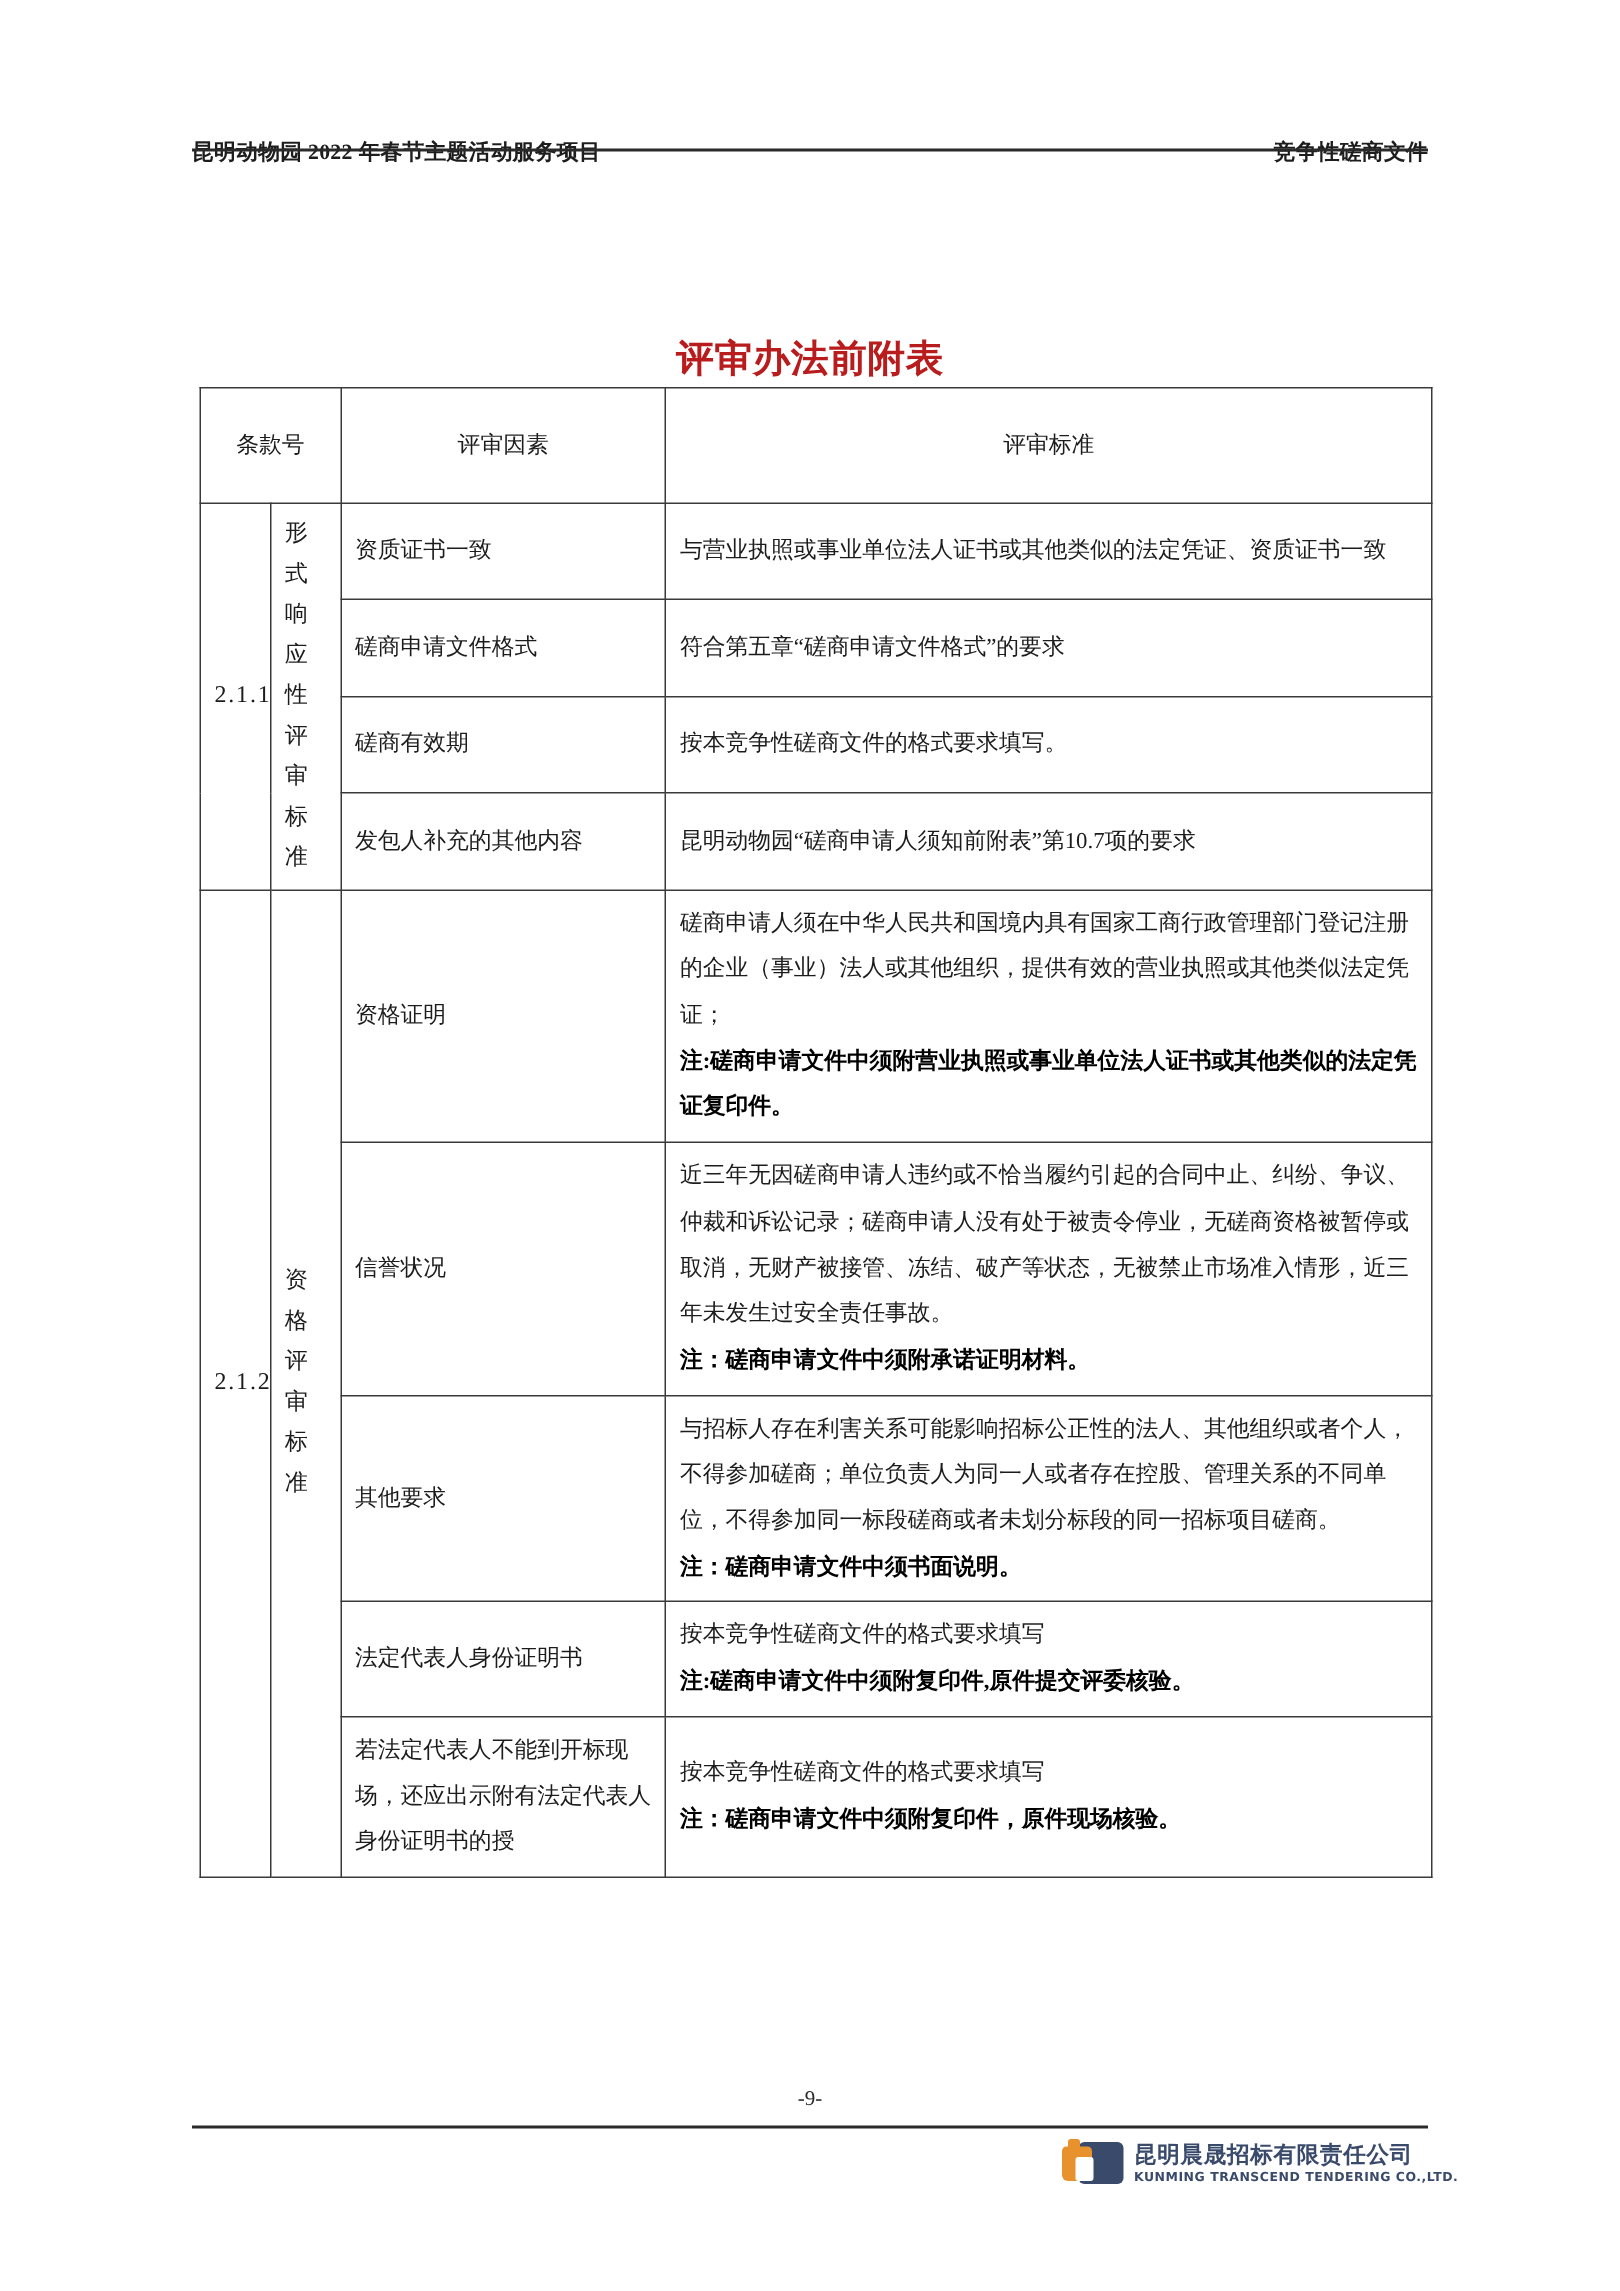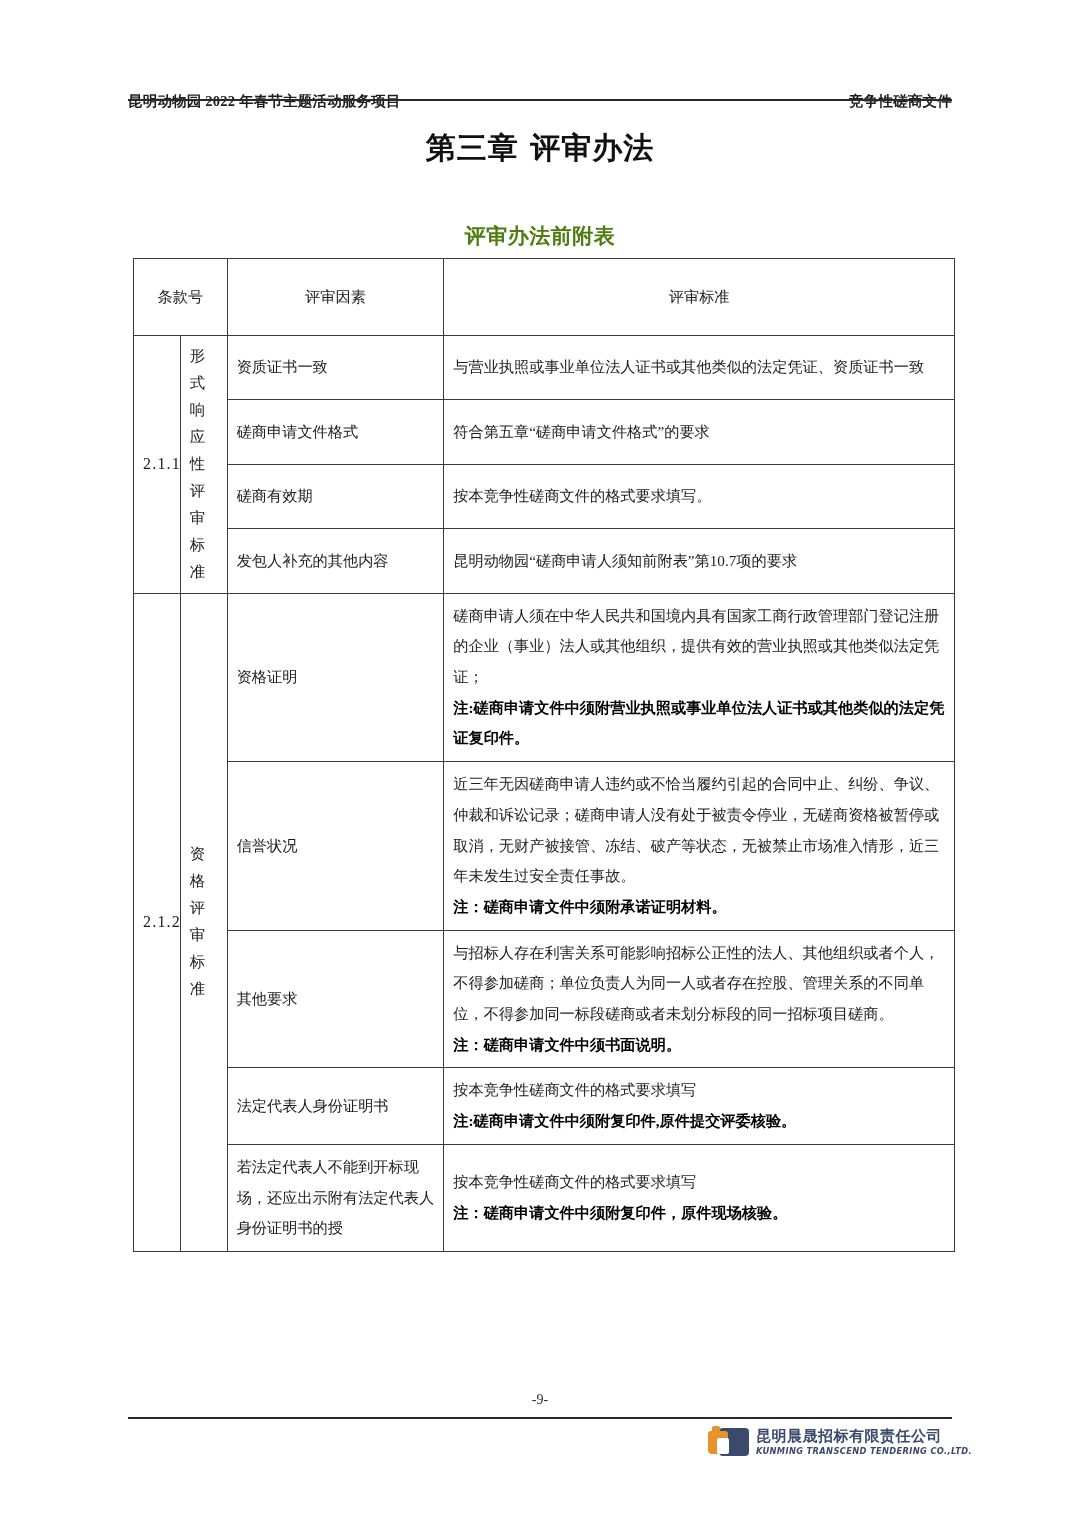--- a/index.html
+++ b/index.html
@@ -63,24 +63,24 @@
     letter-spacing: 1px;
     color: #111;
   }
   .table-title {
     position: absolute;
     left: 0;
     top: 222px;
     width: 1080px;
     text-align: center;
     font-family: "DejaVu Sans", "Liberation Sans", sans-serif;
-    font-size: 21px;
+    font-size: 25px;
     font-weight: bold;
     letter-spacing: .5px;
-    color: #4d7c0f;
+    color: #b91c1c;
   }
 
   
   .tbl-wrap {
     position: absolute;
     left: 133px;
     top: 258px;
     width: 822px;
   }
   table.grid {
@@ -208,35 +208,33 @@
   }
   .logo-en {
     font-family: "DejaVu Sans", "Liberation Sans", sans-serif;
     font-size: 8.3px;
     font-weight: bold;
     color: #3a4a6b;
     letter-spacing: .35px;
     line-height: 1.2;
     margin-top: 2px;
     white-space: nowrap;
-    font-style: italic;
   }
 </style>
 </head>
 <body>
 
 <div class="page">
 
   <div class="run-head">
     <span class="left">昆明动物园 2022 年春节主题活动服务项目</span>
     <span class="right">竞争性磋商文件</span>
   </div>
   <div class="head-rule"></div>
 
-  <div class="chapter-title">第三章 评审办法</div>
   <div class="table-title">评审办法前附表</div>
 
   <div class="tbl-wrap">
     <table class="grid">
       <tbody>
 
         <tr>
           <td class="hdr c-clause" colspan="2">条款号</td>
           <td class="hdr c-factor">评审因素</td>
           <td class="hdr c-std">评审标准</td>

